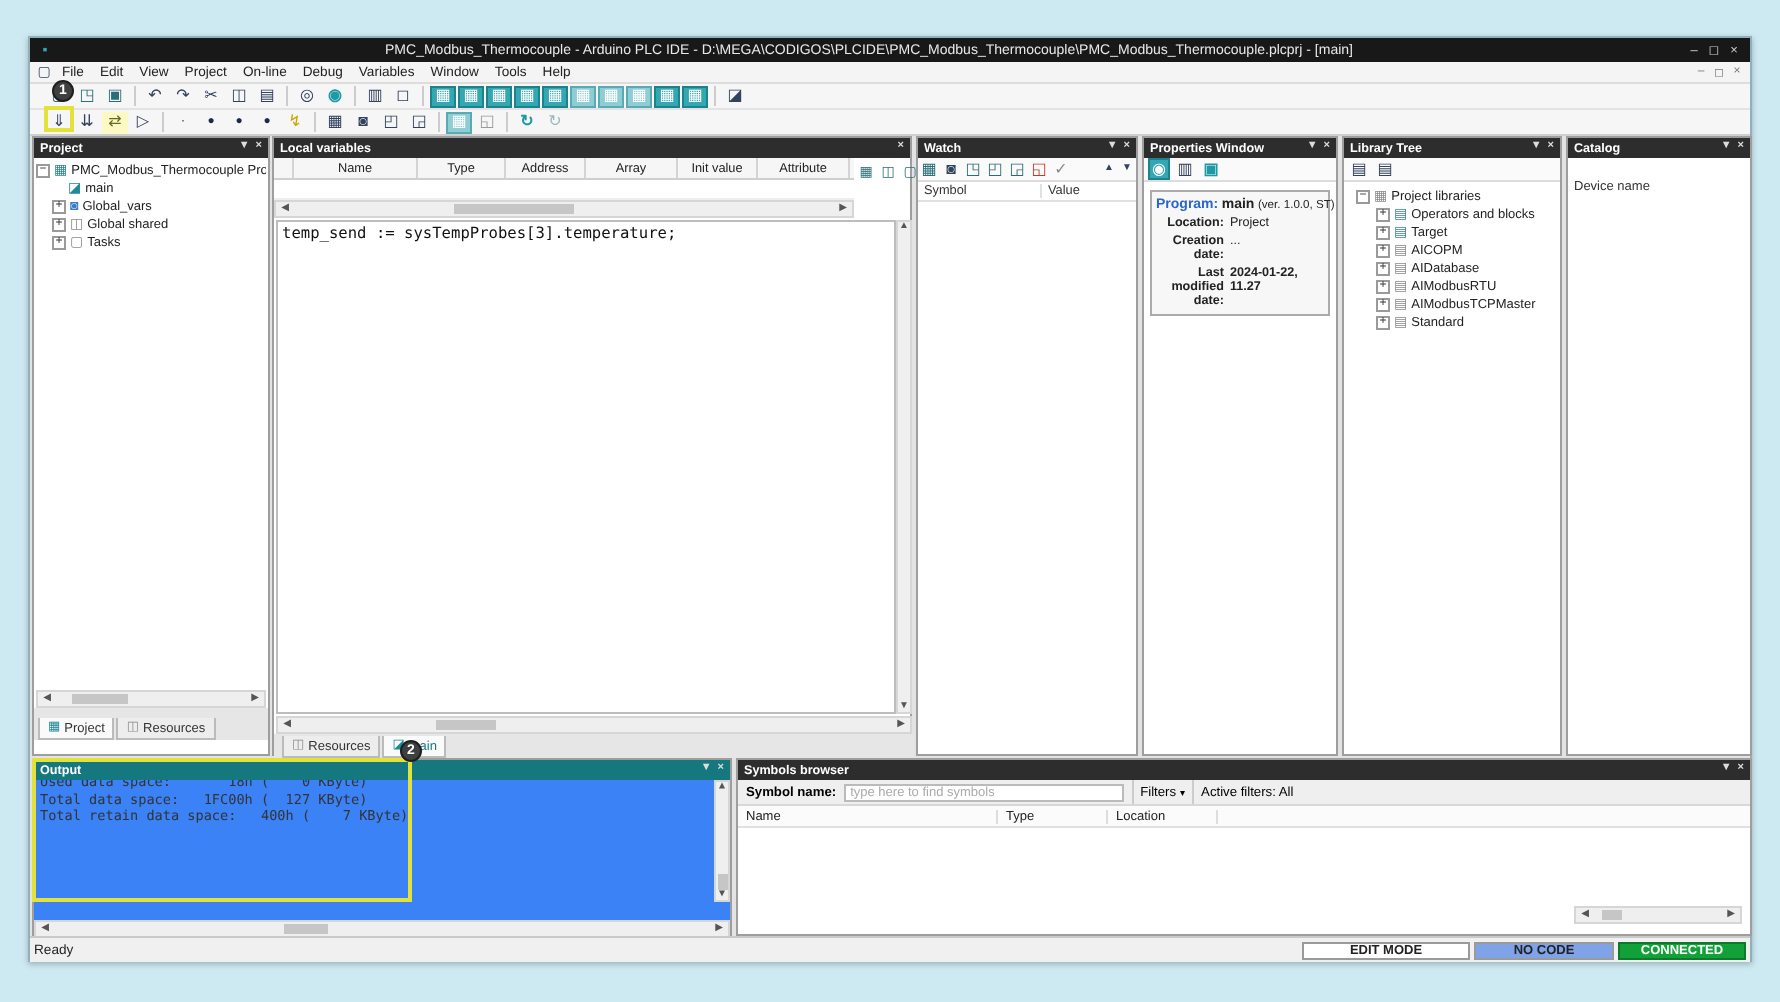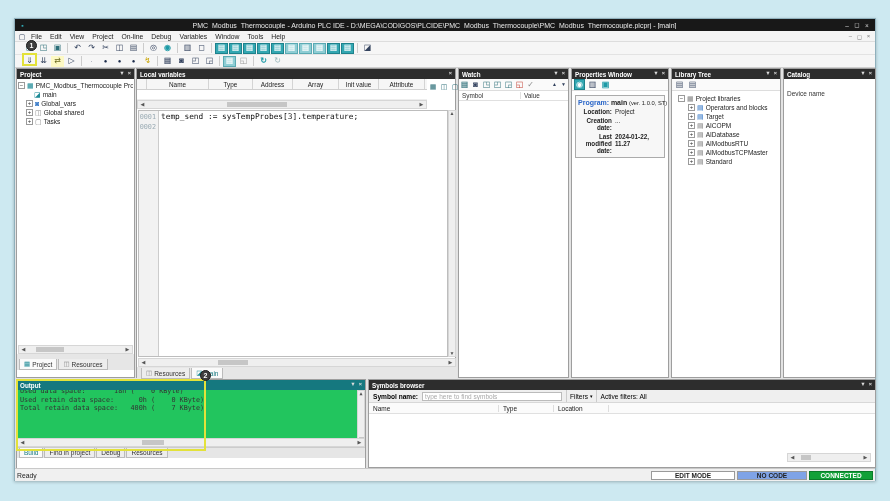--- a/index.html
+++ b/index.html
@@ -232,24 +232,20 @@
       </div>
     </div>
 
     <div style="position:absolute;left:291px;top:12px;display:flex;gap:1px">
       <span class="ic" style="width:10px;font-size:7px">▦</span>
       <span class="ic" style="width:10px;font-size:7px">◫</span>
       <span class="ic" style="width:10px;font-size:7px">▢</span>
     </div>
 
     <div style="position:absolute;left:1px;top:41px;width:310px;height:247px;border:1px solid #bdbdbd;background:#fff;display:flex">
-      <div class="mono" style="width:20px;background:#f2f2f2;border-right:1px solid #ccc;padding-top:1px">
-        <div class="gnum">0001</div>
-        <div class="gnum">0002</div>
-      </div>
       <div class="mono" style="flex:1;padding:1px 2px">
         <div class="codeline">temp_send := sysTempProbes[3].temperature;</div>
       </div>
     </div>
     <div class="vscroll" style="position:absolute;left:311px;top:41px;width:8px;height:247px">
       <span class="sarrow">▲</span>
       <span class="sarrow" style="margin-top:auto">▼</span>
     </div>
     <div class="hscroll" style="position:absolute;left:1px;top:289px;width:318px">
       <span class="sarrow">◀</span>
@@ -395,25 +391,25 @@
     </div>
   </div>
 
   <div class="ab panel" style="left:1px;top:360px;width:350px;height:92px">
     <div class="ptitle teal">
       <span>Output</span>
           <span class="sp"></span>
       <span class="pbtn">▼</span>
       <span class="pbtn">×</span>
     </div>
-    <div class="mono" style="position:relative;height:48px;background:#22c55e;overflow:hidden;padding-left:3px">
+    <div class="mono" style="position:relative;height:70px;background:#3b82f6;overflow:hidden;padding-left:3px">
       <div style="margin-top:-3px">
         <div class="oline">Used data space:       18h (    0 KByte)</div>
+        <div class="oline">Total data space:   1FC00h (  127 KByte)</div>
         <div class="oline"></div>
-        <div class="oline">Used retain data space:      0h (    0 KByte)</div>
         <div class="oline">Total retain data space:   400h (    7 KByte)</div>
         <div class="oline"></div>
       </div>
       <div class="vscroll" style="position:absolute;right:0;top:0;width:8px;height:61px">
         <span class="sarrow">▲</span>
         <span class="vthumb" style="height:8px;margin-top:auto"></span>
         <span class="sarrow">▼</span>
       </div>
     </div>
     <div class="hscroll">

